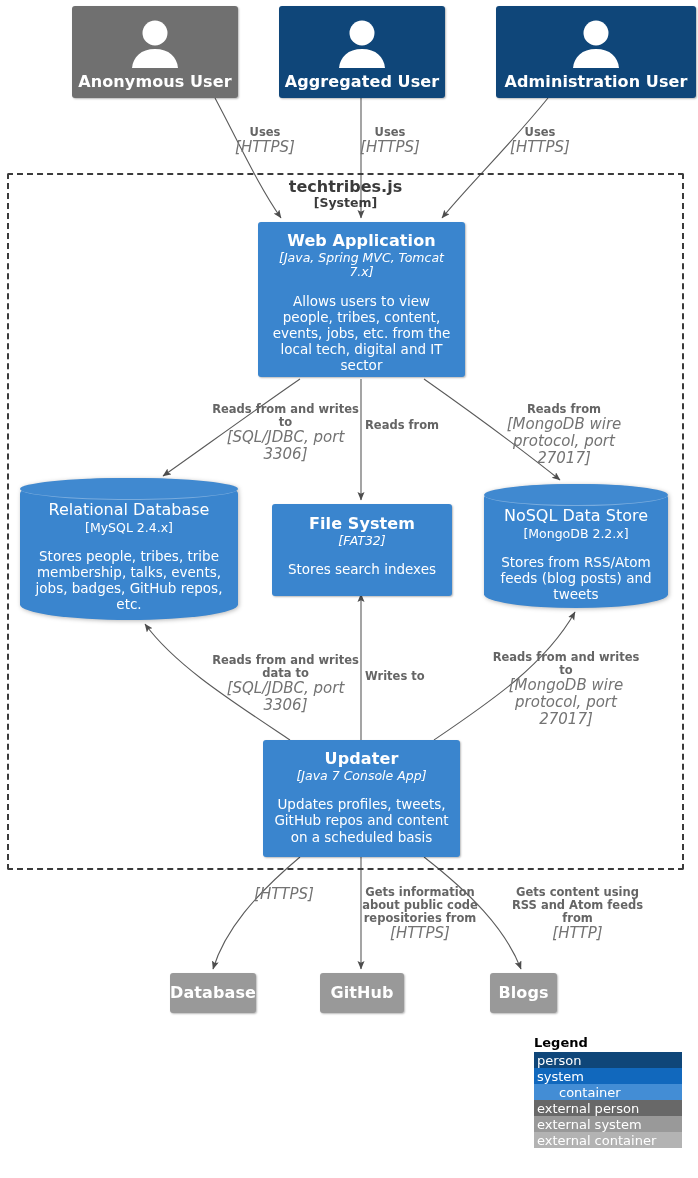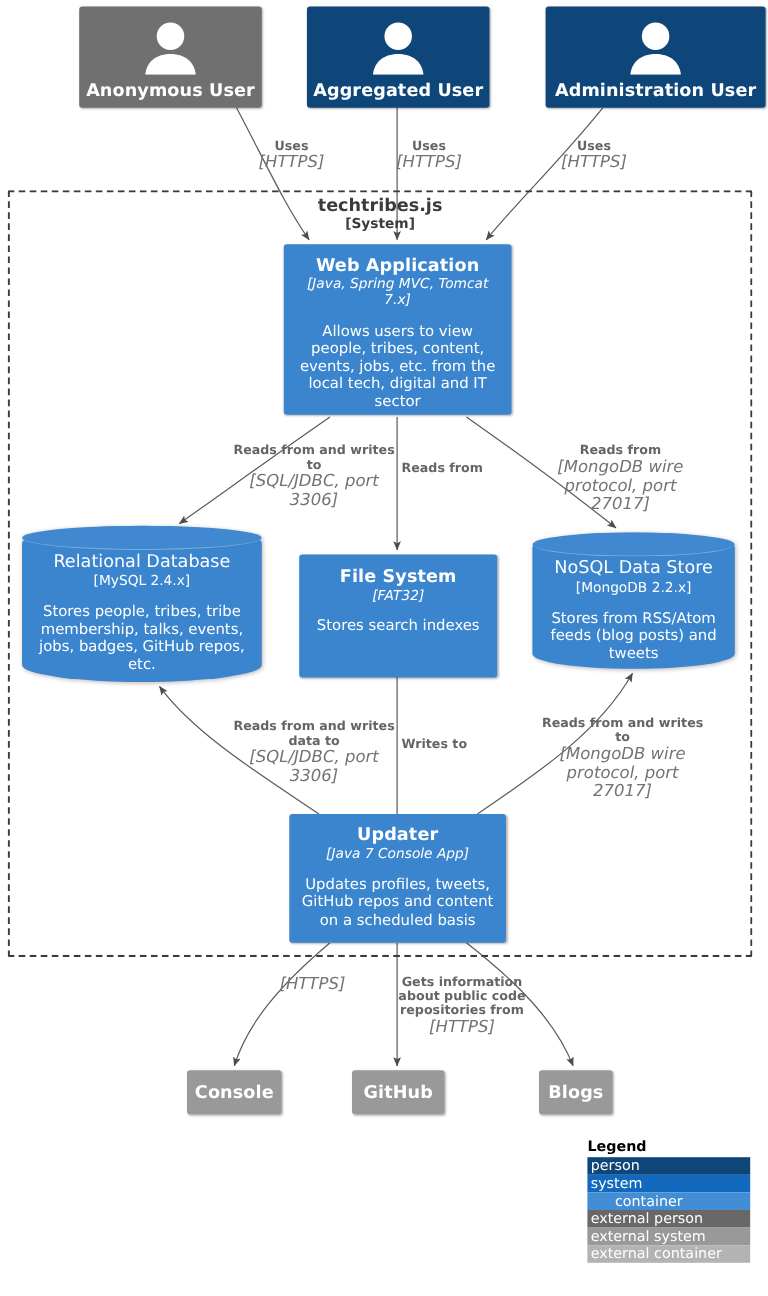--- a/index.html
+++ b/index.html
@@ -249,21 +249,21 @@
   <div class="cyl" style="left:20px; top:478px; width:218px; height:142px;">
     <div class="cyl-body"></div>
     <div class="cyl-top"></div>
     <div class="cyl-text">
       <span class="n-name">Relational Database</span>
       <span class="n-tech">[MySQL 2.4.x]</span>
       <span class="n-desc">Stores people, tribes, tribe membership, talks, events, jobs, badges, GitHub repos, etc.</span>
     </div>
   </div>
 
-  <div class="node container-box" style="left:272px; top:504px; width:180px; height:112px; padding-top:11px;">
+  <div class="node container-box" style="left:272px; top:504px; width:180px; height:92px; padding-top:11px;">
     <span class="n-name">File System</span>
     <span class="n-tech">[FAT32]</span>
     <span class="n-desc">Stores search indexes</span>
   </div>
 
   <div class="cyl" style="left:484px; top:484px; width:184px; height:124px;">
     <div class="cyl-body"></div>
     <div class="cyl-top"></div>
     <div class="cyl-text">
       <span class="n-name">NoSQL Data Store</span>
@@ -290,23 +290,27 @@
     <span class="n-desc">Updates profiles, tweets, GitHub repos and content on a scheduled basis</span>
   </div>
 
   <div class="rel" style="left:213px; top:886px; width:142px;">
     <div class="r-tech">[HTTPS]</div>
   </div>
   <div class="rel" style="left:360px; top:886px; width:120px;">
     <div class="r-desc">Gets information about public code repositories from</div>
     <div class="r-tech">[HTTPS]</div>
   </div>
+  <div class="rel" style="left:505px; top:886px; width:145px;">
+    <div class="r-desc">Gets content using RSS and Atom feeds from</div>
+    <div class="r-tech">[HTTP]</div>
+  </div>
 
   <div class="node ext-box" style="left:170px; top:973px; width:86px; background:#999999;">
-    <span class="n-name">Console</span>
+    <span class="n-name">Database</span>
   </div>
   <div class="node ext-box" style="left:320px; top:973px; width:84px; background:#999999;">
     <span class="n-name">GitHub</span>
   </div>
   <div class="node ext-box" style="left:490px; top:973px; width:67px; background:#999999;">
     <span class="n-name">Blogs</span>
   </div>
 
   <div id="legend">
     <div class="lg-title">Legend</div>

